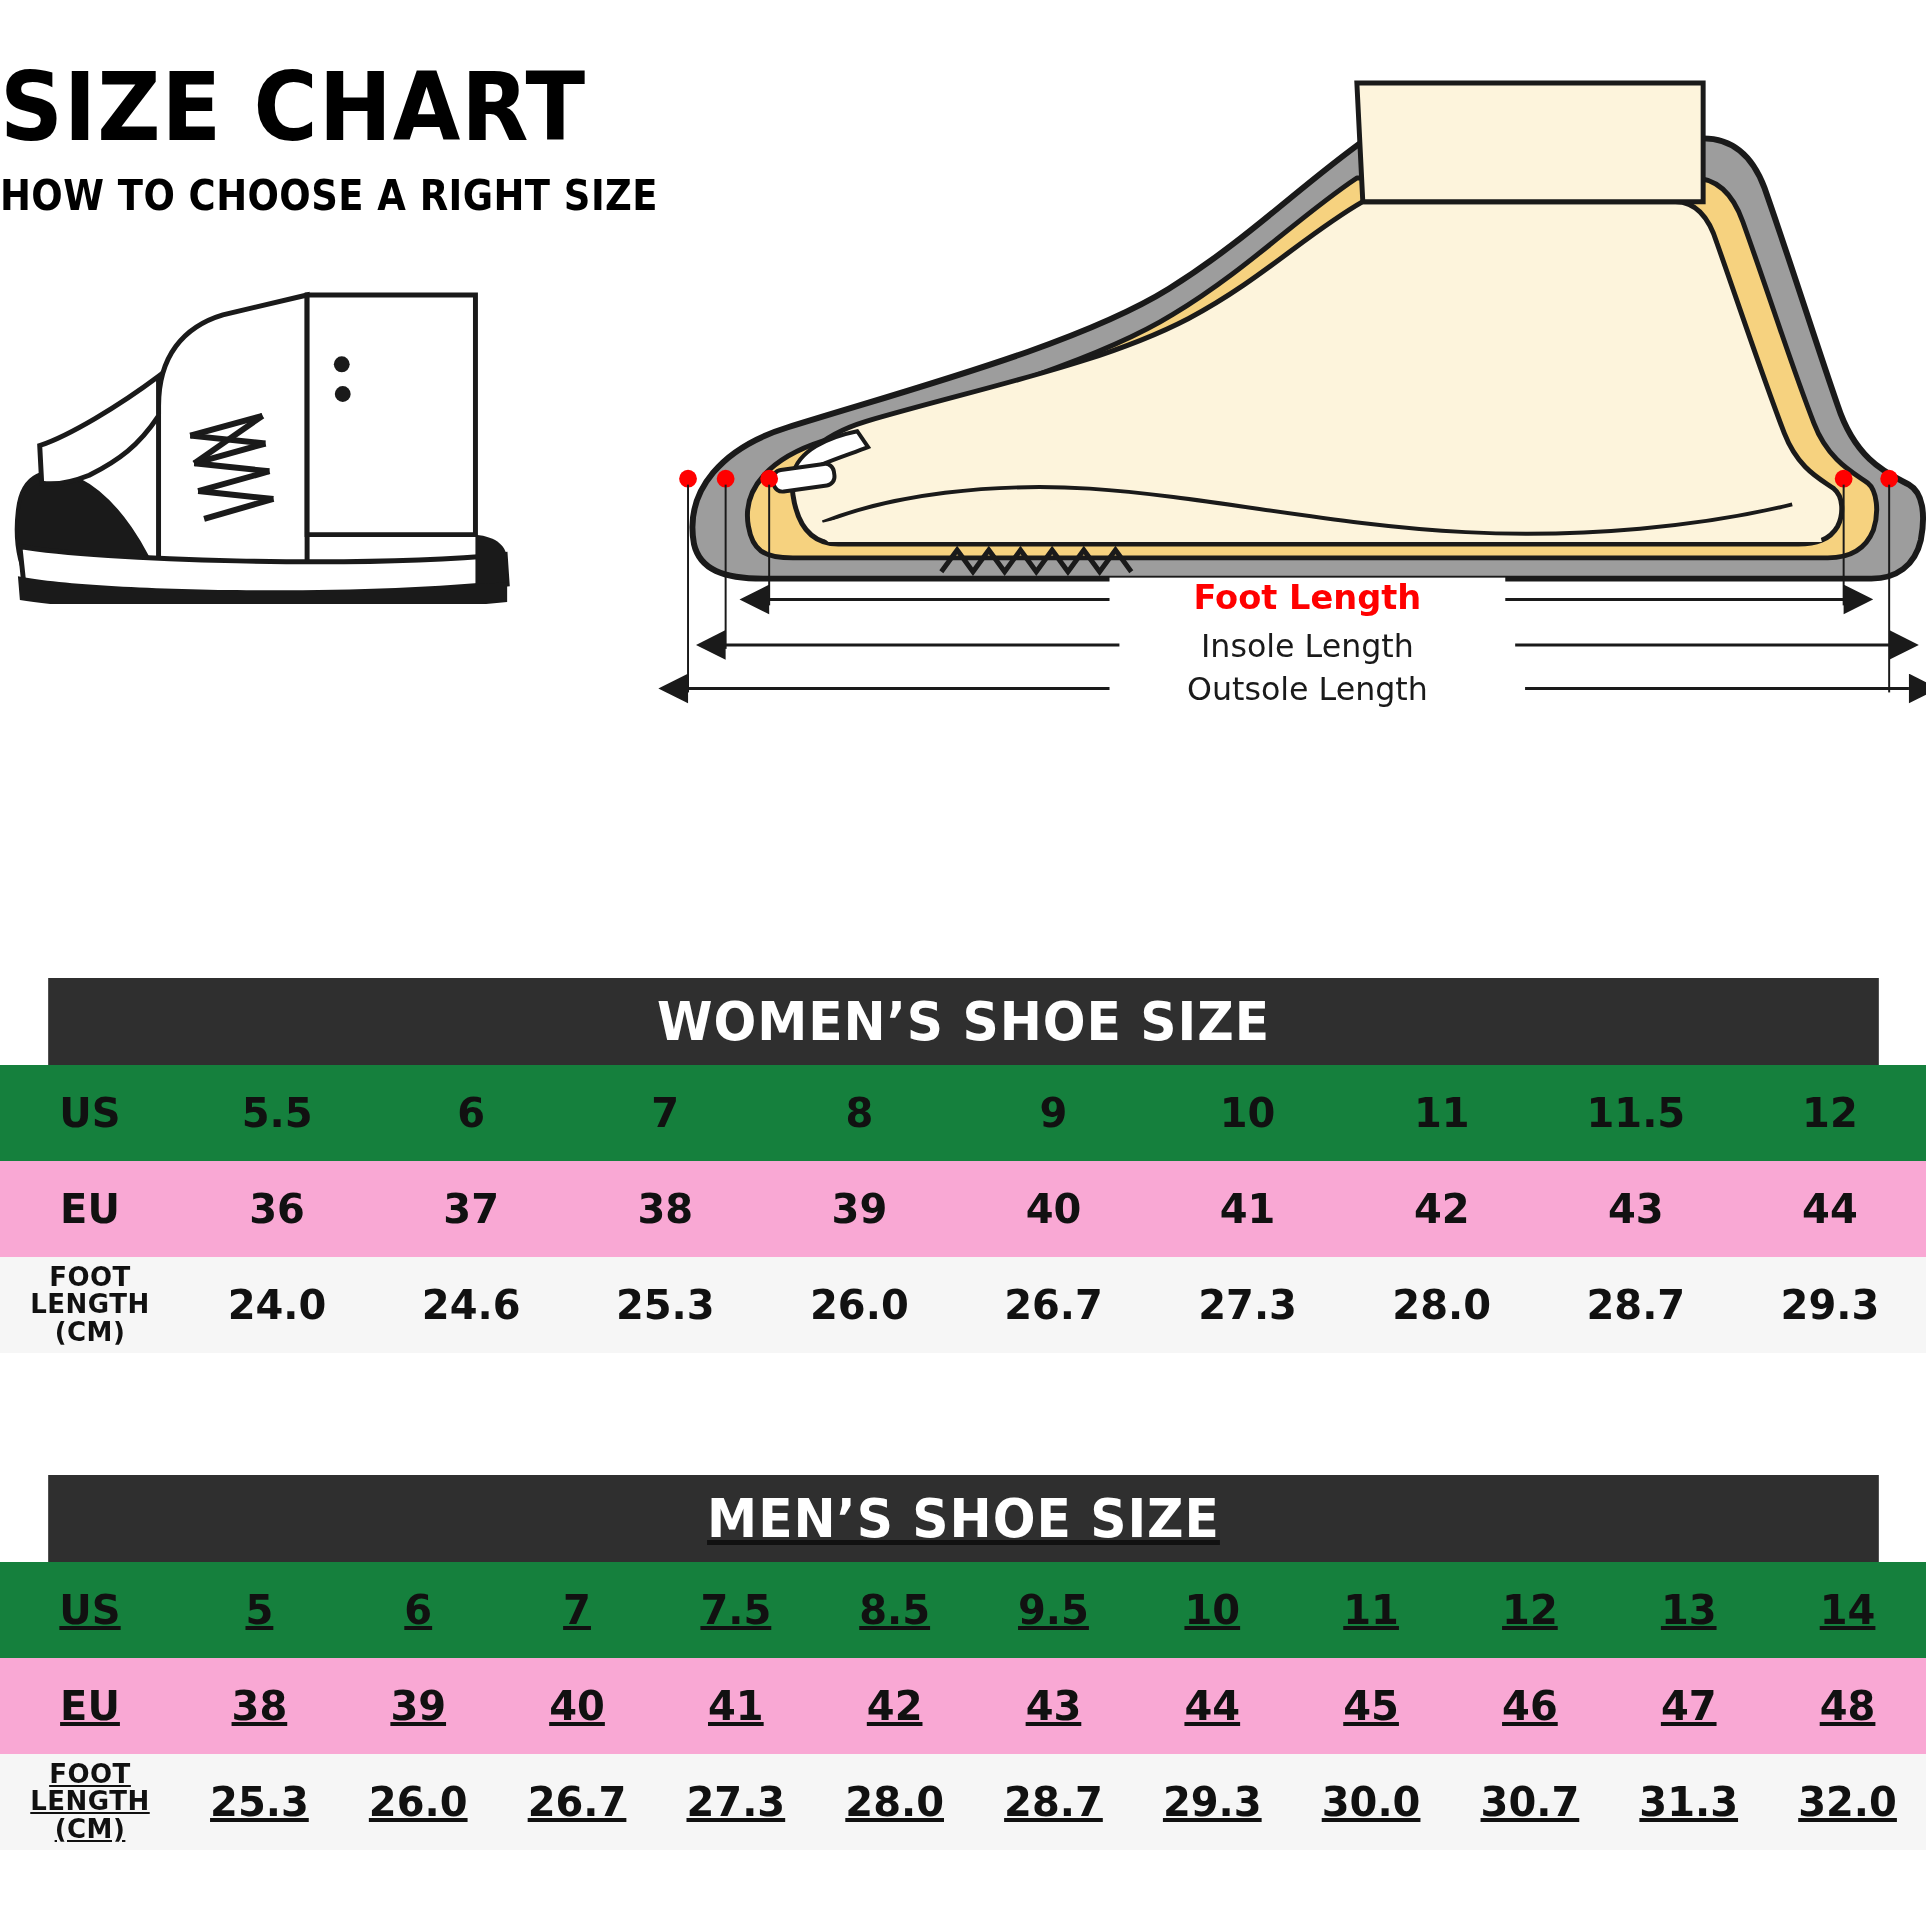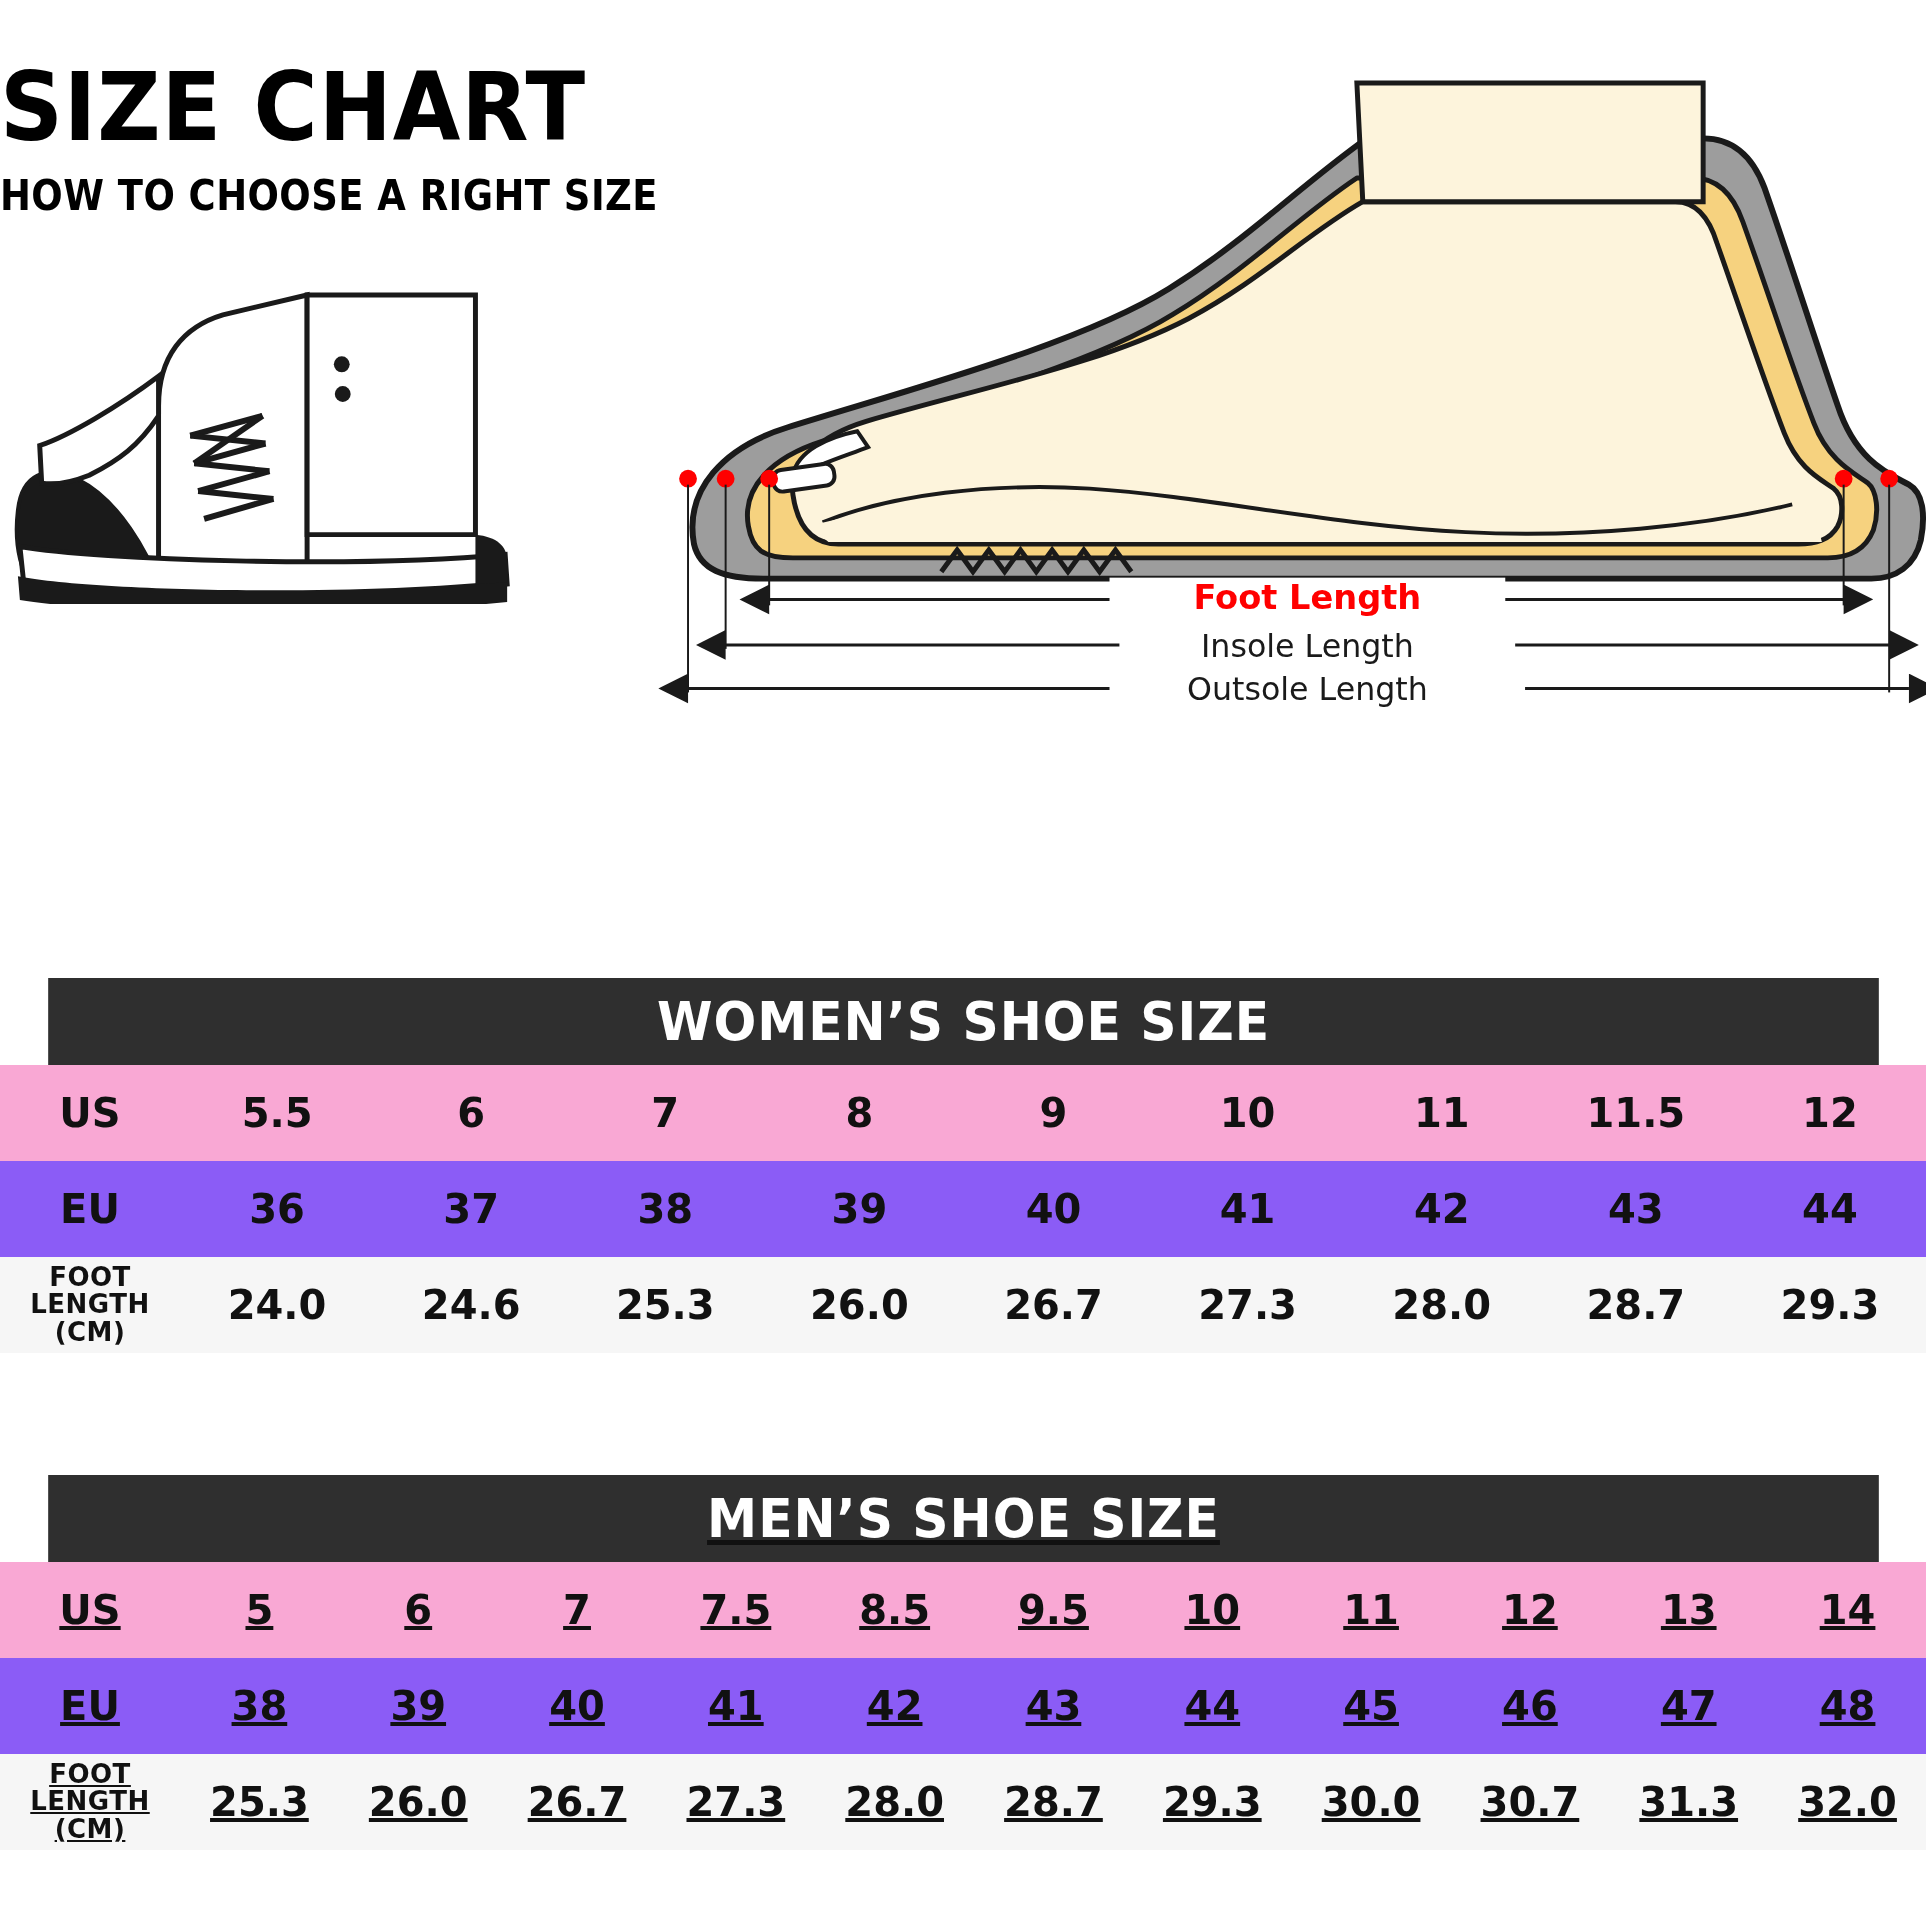--- a/index.html
+++ b/index.html
@@ -91,22 +91,22 @@
     table-layout: fixed;
   }
   table.size td {
     text-align: center;
     font-family: "DejaVu Sans", sans-serif;
     font-weight: bold;
     font-size: 40px;
     height: 94px;
     color: #111111;
   }
-  table.size tr.row-a td { background: #f9a8d4; margin-top: 12px; }
-  table.size tr.row-b td { background: #8b5cf6; }
+  table.size tr.row-a td { background: #15803d; margin-top: 12px; }
+  table.size tr.row-b td { background: #f9a8d4; }
   table.size tr.row-c td { background: #f6f6f6; }
   table.size td.label {
     width: 178px;
     font-size: 40px;
   }
   table.size td.label .small {
     display: block;
     font-size: 26px;
     line-height: 1.05;
     letter-spacing: 0.5px;

